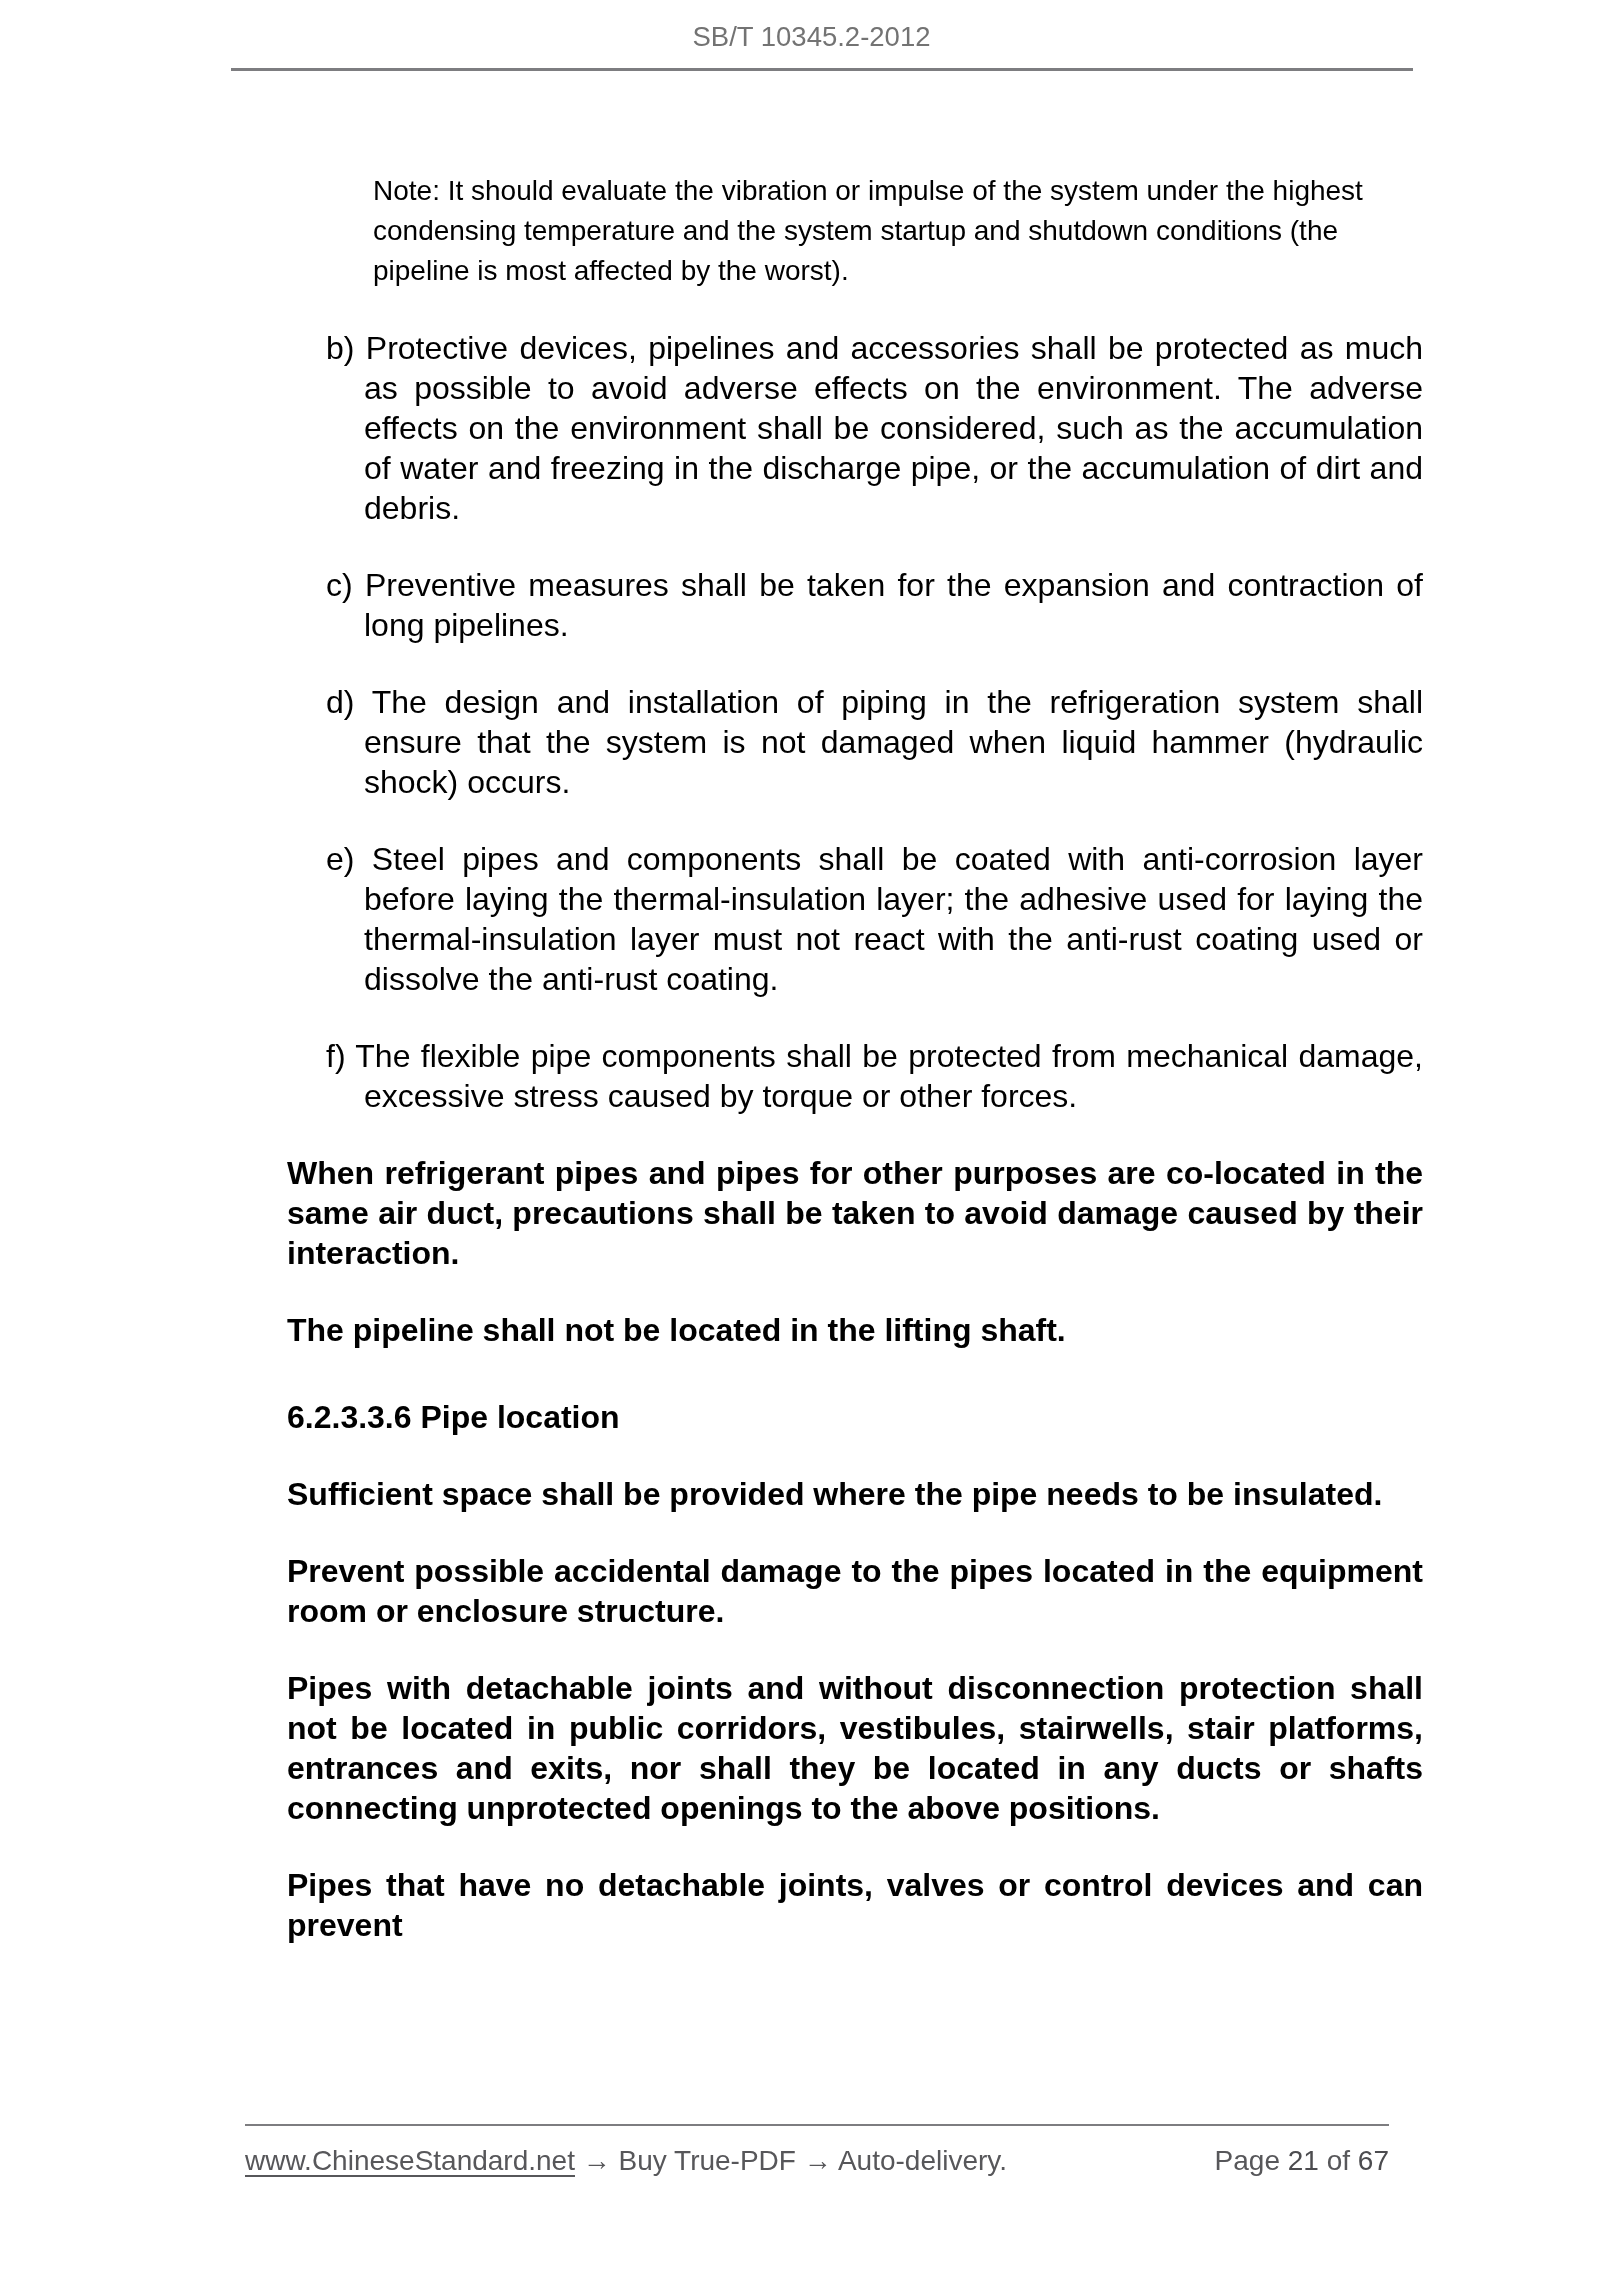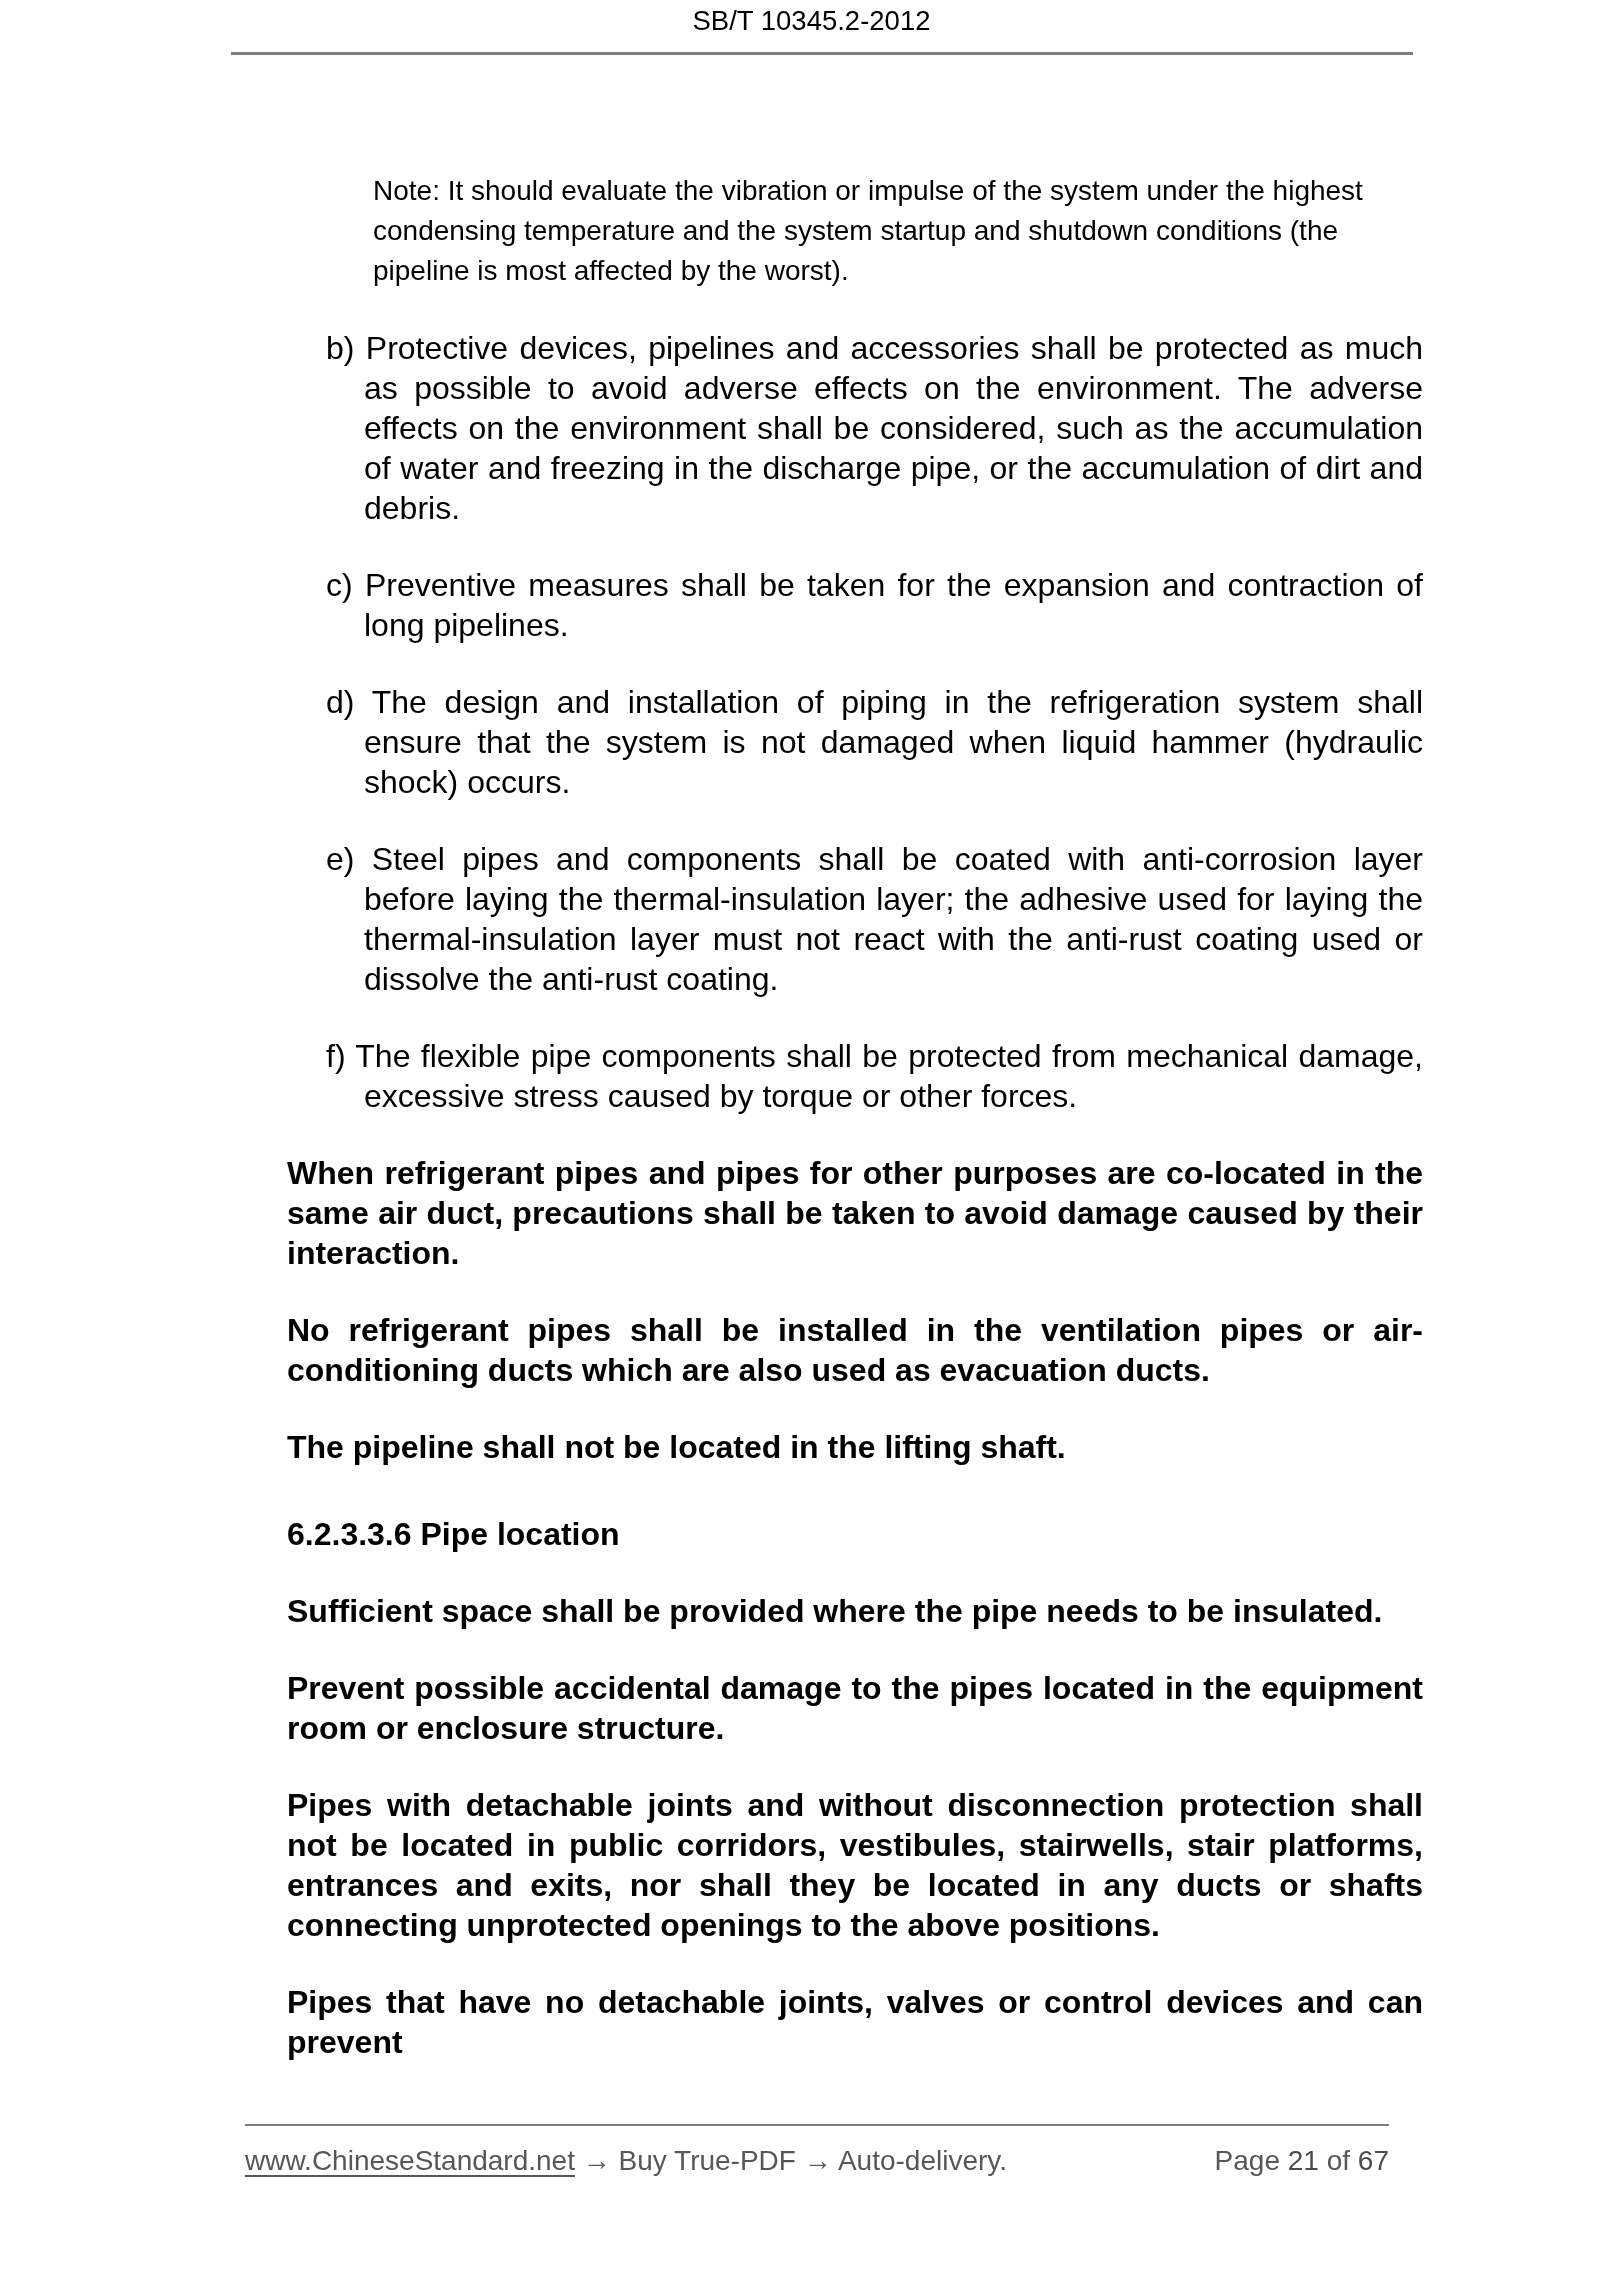--- a/index.html
+++ b/index.html
@@ -16,25 +16,25 @@
   
   .page-header { position: absolute; top: 0; left: 0; width: 100%; }
   .hdr-line1 {
     margin-top: 27px;
     text-align: center;
     font-size: 28px;
     line-height: 35px;
     color: #57575a;
   }
   .hdr-line2 {
-    margin-top: 4px;
+    margin-top: 20px;
     text-align: center;
     font-size: 27.5px;
     line-height: 33px;
-    color: #000000;
+    color: #737373;
   }
   .hdr-rule {
     margin: 15px 0 0 231px;
     width: 1182px;
     height: 2.5px;
     background: #7d7d80;
   }
   
   .content {
     position: absolute;
@@ -112,21 +112,20 @@
       <span>The design and installation of piping in the refrigeration system shall ensure that the system is not damaged when liquid hammer (hydraulic shock) occurs.</span></p>
 
     <p class="li"><span>e)</span>
       <span>Steel pipes and components shall be coated with anti-corrosion layer before laying the thermal-insulation layer; the adhesive used for laying the thermal-insulation layer must not react with the anti-rust coating used or dissolve the anti-rust coating.</span></p>
 
     <p class="li"><span>f)</span>
       <span>The flexible pipe components shall be protected from mechanical damage, excessive stress caused by torque or other forces.</span></p>
 
 
     <p class="para">When refrigerant pipes and pipes for other purposes are co-located in the same air duct, precautions shall be taken to avoid damage caused by their interaction.</p>
-    <p class="para">No refrigerant pipes shall be installed in the ventilation pipes or air-conditioning ducts which are also used as evacuation ducts.</p>
     <p class="para">The pipeline shall not be located in the lifting shaft.</p>
 
     <h3 class="sec-heading">6.2.3.3.6 Pipe location</h3>
 
     <p class="para">Sufficient space shall be provided where the pipe needs to be insulated.</p>
     <p class="para">Prevent possible accidental damage to the pipes located in the equipment room or enclosure structure.</p>
     <p class="para">Pipes with detachable joints and without disconnection protection shall not be located in public corridors, vestibules, stairwells, stair platforms, entrances and exits, nor shall they be located in any ducts or shafts connecting unprotected openings to the above positions.</p>
     <p class="para">Pipes that have no detachable joints, valves or control devices and can prevent</p>
 
   </main>

